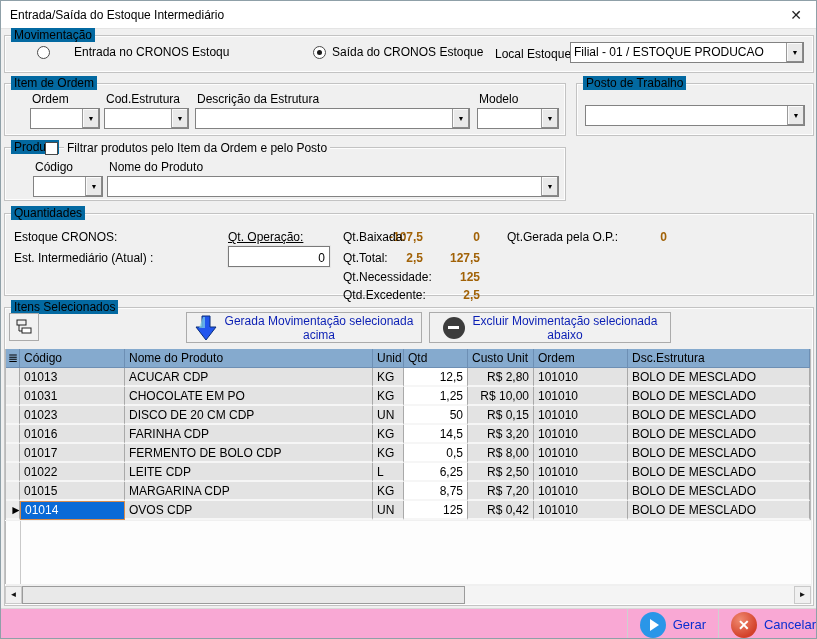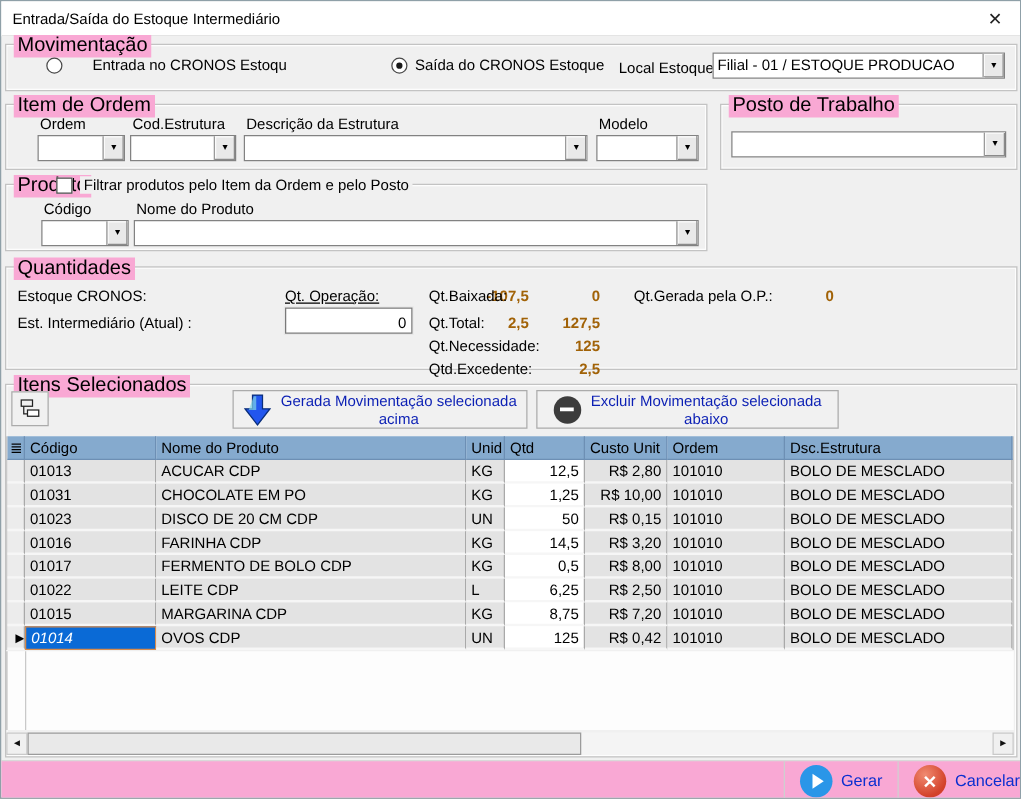--- a/index.html
+++ b/index.html
@@ -7,21 +7,21 @@
   body { font-family:"Liberation Sans", sans-serif; font-size:12px; color:#000; }
   .dialog { position:relative; width:817px; height:639px; background:#f0f0f0; border:1px solid #8fa0a8; overflow:hidden; }
 
   
   .titlebar { position:absolute; left:0; top:0; width:100%; height:28px; background:#fff; border-bottom:1px solid #e4e4e4; display:flex; align-items:center; }
   .titlebar .title { padding-left:9px; font-size:12px; }
   .titlebar .close { margin-left:auto; width:40px; text-align:center; font-size:14px; color:#222; cursor:default; }
 
   
   .groupbox { position:absolute; border:1px solid #c3c3c3; box-shadow:inset 0 0 0 1px #fdfdfd; }
-  .gb-label { position:absolute; top:-8px; left:6px; background:#f9a8d4; padding:0 3px; font-size:16px; white-space:nowrap; }
+  .gb-label { position:absolute; top:-8px; left:6px; background:#0369a1; padding:0 3px; font-size:12px; white-space:nowrap; }
 
   
   .combo { position:absolute; height:21px; background:#fff; border:1px solid #828282; display:flex; align-items:stretch; }
   .combo .cfield { flex:1; padding:2px 3px 0 3px; font-size:12px; white-space:nowrap; overflow:hidden; }
   .combo .cbtn { width:17px; background:#e9e9e9; border-left:1px solid #9a9a9a; box-shadow:inset -1px -1px 0 #8a8a8a, inset 1px 1px 0 #fbfbfb; display:flex; align-items:center; justify-content:center; font-size:7px; color:#000; }
 
   
   .radio { display:inline-flex; align-items:center; gap:6px; }
   .radio .rdot { width:13px; height:13px; border:1px solid #4a4a4a; border-radius:50%; background:#fff; position:relative; flex:none; }
   .radio.checked .rdot::after { content:""; position:absolute; left:3px; top:3px; width:5px; height:5px; border-radius:50%; background:#1a1a1a; }
@@ -40,21 +40,21 @@
 
   
   .grid { position:absolute; left:4px; top:348px; width:806px; background:#fdfdfd; border-left:1px solid #b9b9b9; border-right:1px solid #b9b9b9; }
   .grow { display:grid; grid-template-columns:14px 105px 248px 31px 64px 66px 94px 1fr; height:19px; }
   .grow > div { font-size:12px; line-height:18px; padding-left:4px; white-space:nowrap; overflow:hidden; }
   .ghead > div { background:#85aace; border-right:1px solid #6d8fb4; border-bottom:1px solid #6d8fb4; color:#000; }
   .gbody > div { background:#e3e3e3; border-right:1px solid #a9a9a9; border-bottom:2px solid #f6f6f6; }
   .gbody > div.sel-col { background:#ececec; }
   .gbody > div.qtd-cell { background:#fff; text-align:right; padding-right:4px; }
   .gbody > div.num { text-align:right; padding-right:4px; }
-  .gbody > div.selcell { background:#0a6ad6; color:#fff; border:1px solid #d78b4c; line-height:16px;font-style:italic; }
+  .gbody > div.selcell { background:#0a6ad6; color:#fff; border:1px solid #d78b4c; line-height:16px; }
   .marker { font-size:9px; line-height:18px; }
   .grid-empty { position:absolute; left:4px; width:806px; background:#fdfdfd; border-left:1px solid #b9b9b9; }
   .grid-empty .selline { position:absolute; left:14px; top:0; bottom:0; width:1px; background:#c9c9c9; }
 
   
   .hscroll { position:absolute; left:4px; top:585px; width:806px; height:18px; background:#f4f4f4; display:flex; }
   .sbtn { width:17px; height:18px; background:#f0f0f0; border:1px solid #c9c9c9; font-size:8px; line-height:16px; text-align:center; color:#111; flex:none; }
   .sthumb { width:443px; height:18px; background:#e9e9e9; border:1px solid #9b9b9b; flex:none; }
 
   

